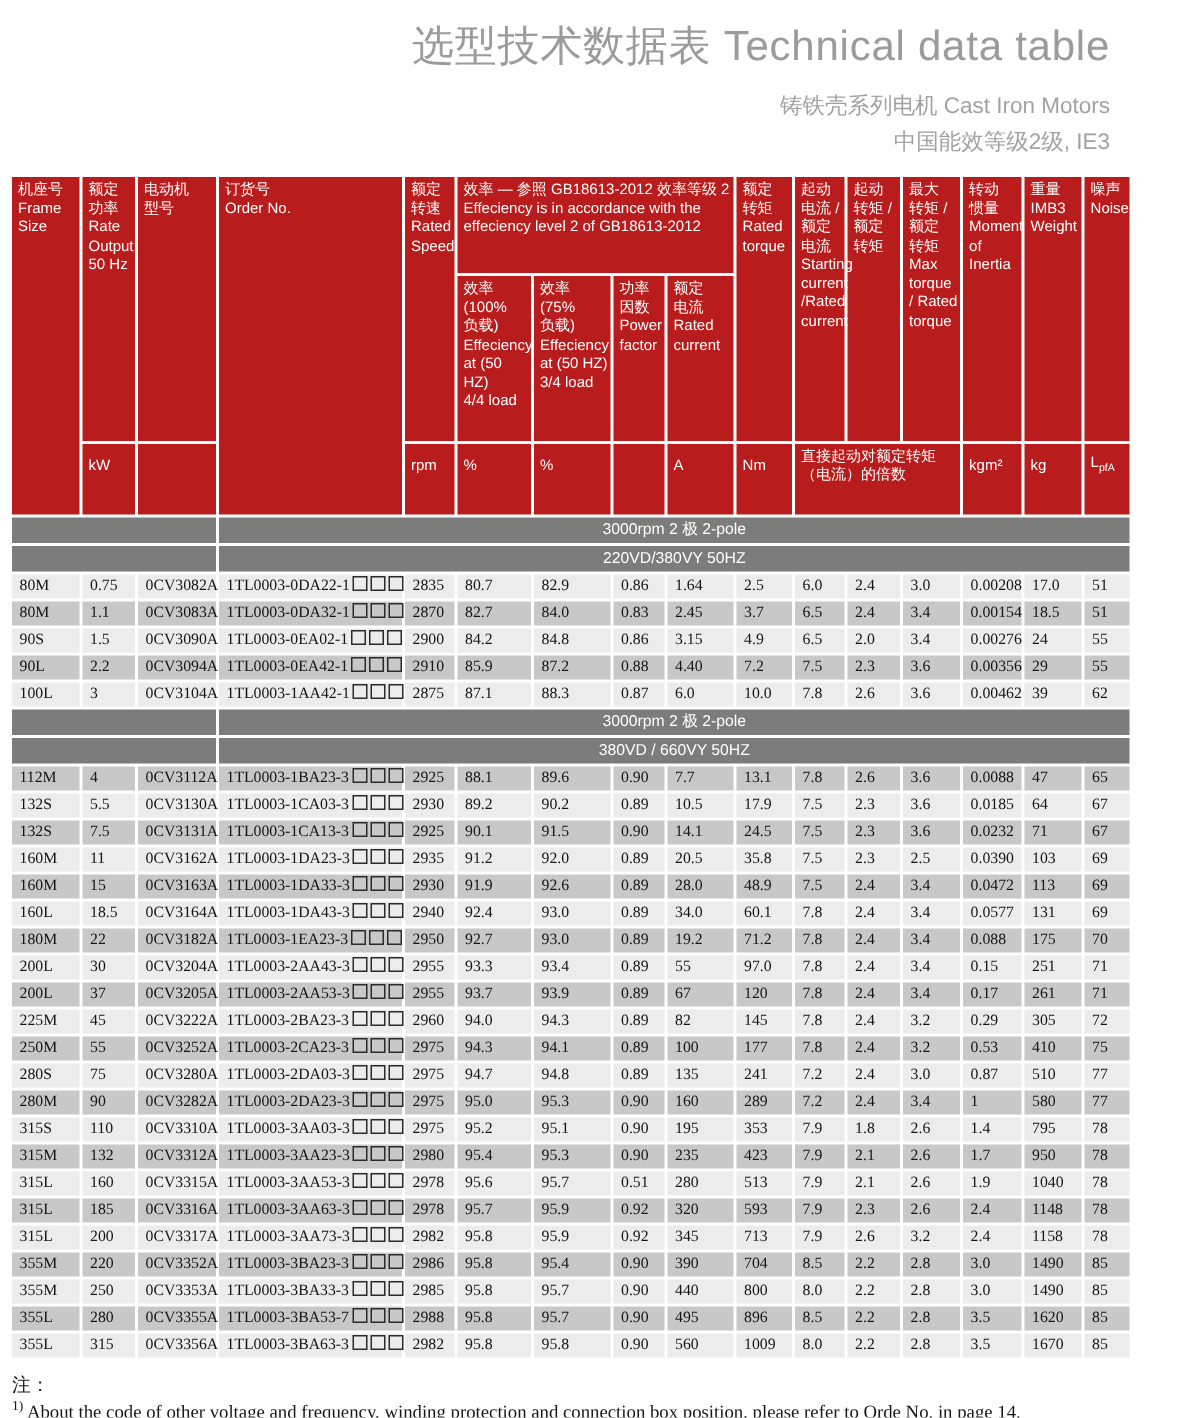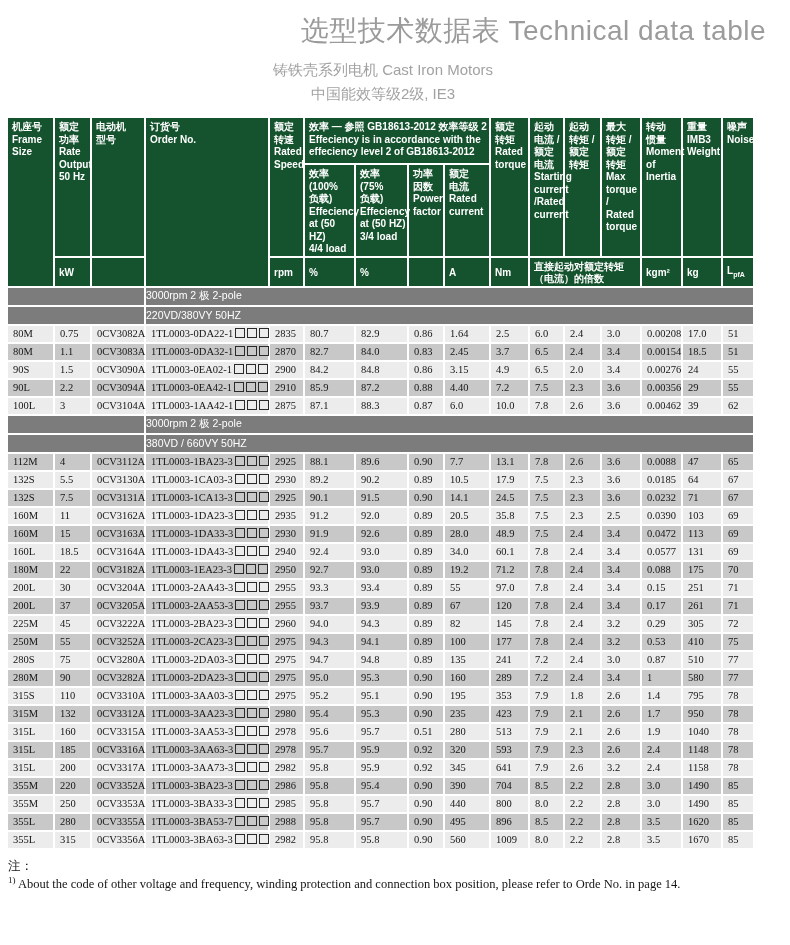--- a/index.html
+++ b/index.html
@@ -2,41 +2,41 @@
 <html><head>
 <meta charset="utf-8">
 <style>
   html,body{margin:0;padding:0;}
   body{
     width:790px;height:945px;overflow:hidden;background:#ffffff;
     font-family:"Liberation Sans",sans-serif;
     -webkit-font-smoothing:antialiased;
   }
   .page{padding-top:12px;}
-  .page-header{text-align:right;padding-right:24px;}
+  .page-header{text-align:right;padding-right:50px;}
   .title{font-size:28px;color:#9b9b9b;letter-spacing:.5px;}
-  .subtitle1{font-size:15px;color:#a2a2a2;margin-top:11px;text-align:center;}
-  .subtitle2{font-size:15px;color:#a2a2a2;margin-top:5px;text-align:center;}
+  .subtitle1{font-size:15px;color:#a2a2a2;margin-top:11px;}
+  .subtitle2{font-size:15px;color:#a2a2a2;margin-top:5px;}
 
   table.tech{
     margin:12px 0 0 6px;
     border-collapse:separate;border-spacing:2px;
     table-layout:fixed;width:749px;
   }
   table.tech th{
-    background:#14532d;color:#ffffff;font-weight:bold;
+    background:#b91c1c;color:#ffffff;font-weight:normal;
     font-size:10px;line-height:12.5px;text-align:left;vertical-align:top;
-    padding:3px 1px 0 4px;white-space:pre-line;overflow:visible;
+    padding:3px 1px 19px 4px;white-space:pre-line;overflow:visible;
   }
   tr.hr1 th.group{height:42px;margin-left:16px;}
   tr.hr2 th{height:64px;margin-left:16px;}
   tr.hr3 th{height:24px;vertical-align:middle;white-space:pre-line;}
   tr.hr3 th sub{font-size:7px;}
   td.band, td.band-left{background:#7c7c7c;height:15px;}
-  td.band{color:#ffffff;font-size:10.5px;padding:1px 0;}
+  td.band{color:#ffffff;font-size:10.5px;text-align:center;padding:1px 0;}
   tr.light td.data{background:#ececec;}
   tr.dark td.data{background:#c8c8c8;}
   td.data{
     font-family:"Liberation Serif",serif;font-size:10.5px;color:#141414;
     padding:1px 1px 1px 5px;line-height:14px;white-space:nowrap;height:14px;
     vertical-align:middle;
   }
   .obox{
     display:inline-block;width:8px;height:8px;border:1px solid #2a2a2a;
     margin-left:2px;vertical-align:-1px;background:transparent;
@@ -585,21 +585,21 @@
         <tr class="light">
           <td class="data">315L</td>
           <td class="data">200</td>
           <td class="data">0CV3317A</td>
           <td class="data"><span>1TL0003-3AA73-3</span><span class="obox"></span><span class="obox"></span><span class="obox"></span></td>
           <td class="data">2982</td>
           <td class="data">95.8</td>
           <td class="data">95.9</td>
           <td class="data">0.92</td>
           <td class="data">345</td>
-          <td class="data">641</td>
+          <td class="data">713</td>
           <td class="data">7.9</td>
           <td class="data">2.6</td>
           <td class="data">3.2</td>
           <td class="data">2.4</td>
           <td class="data">1158</td>
           <td class="data">78</td>
         </tr>
         <tr class="dark">
           <td class="data">355M</td>
           <td class="data">220</td>

